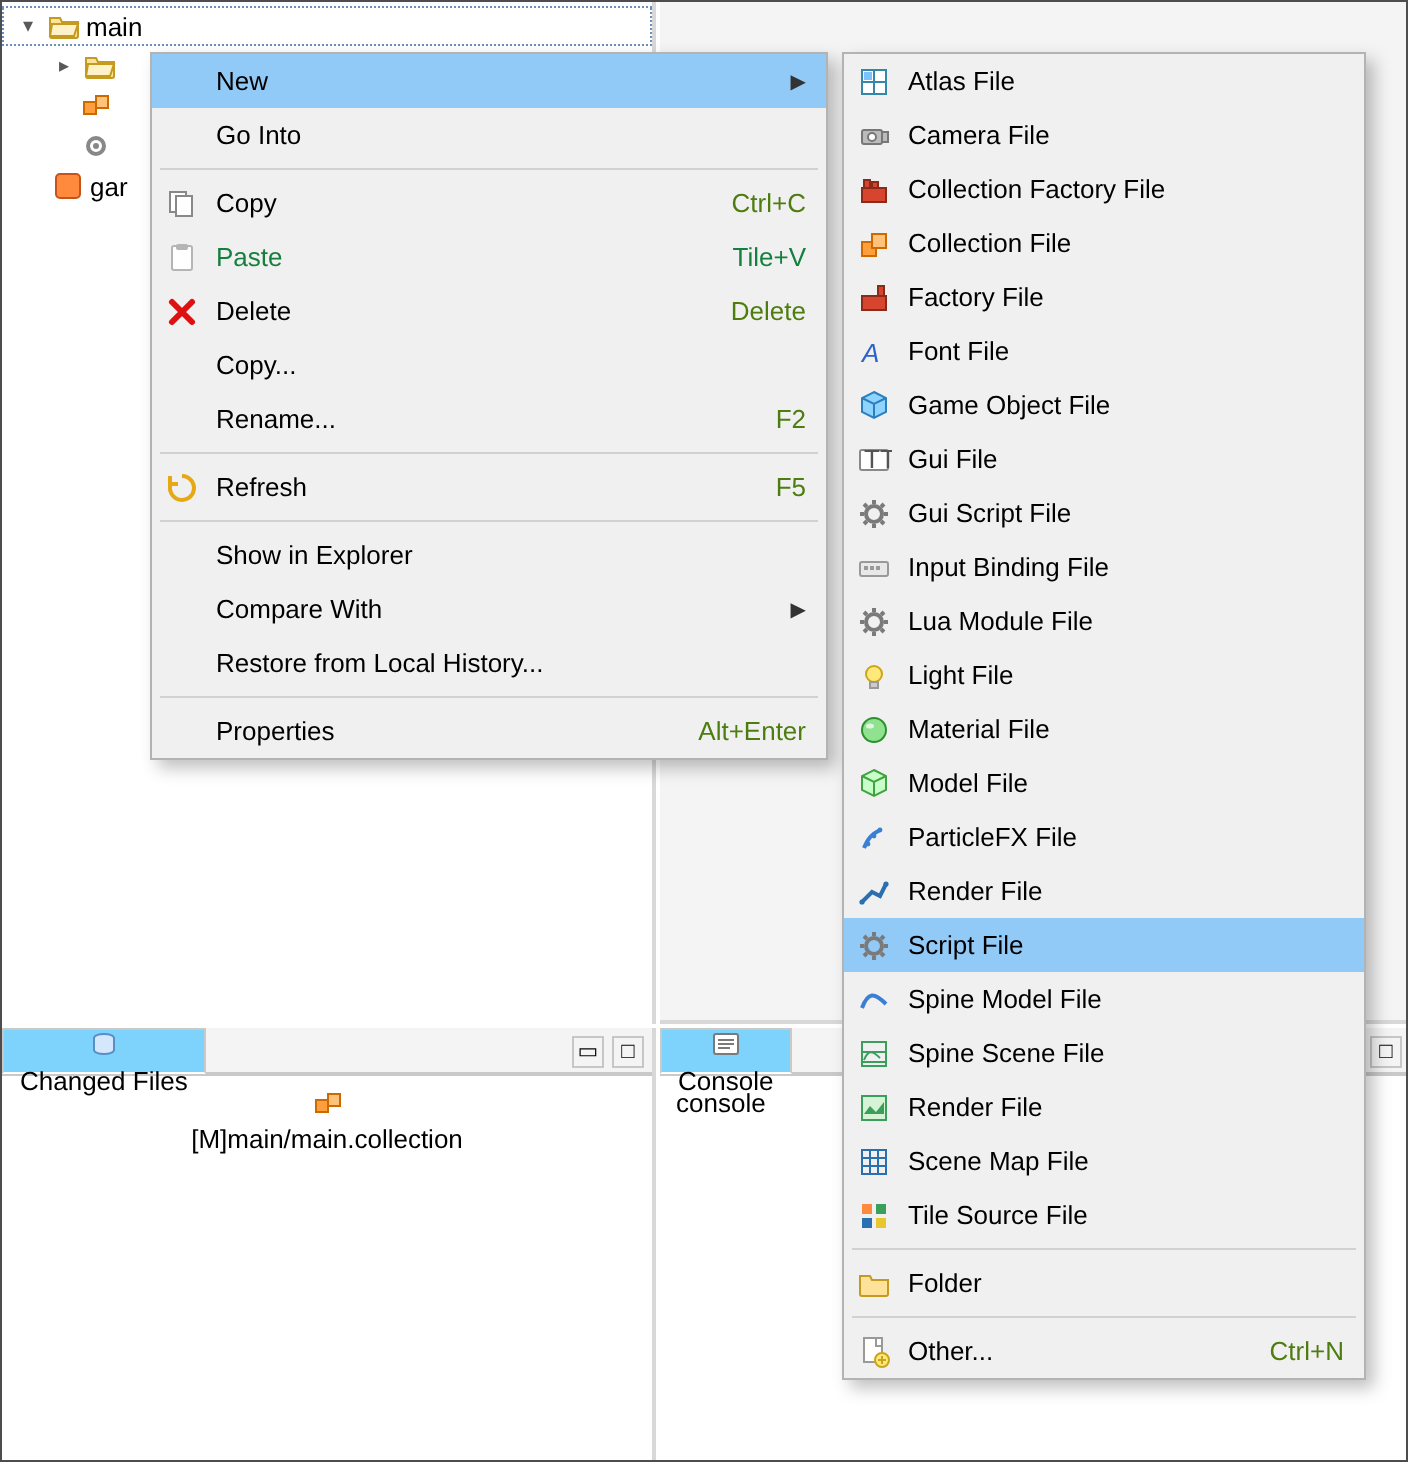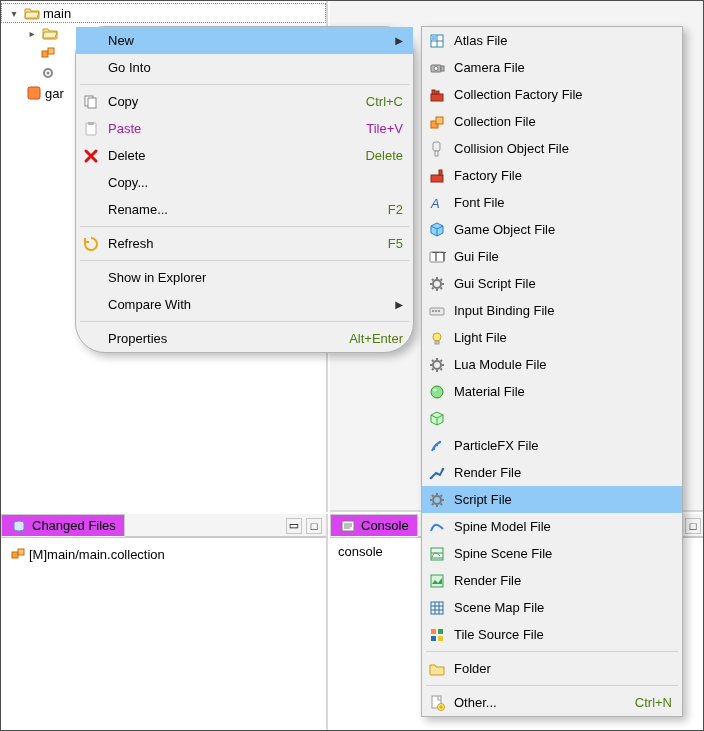--- a/index.html
+++ b/index.html
@@ -11,36 +11,36 @@
   .tree-row { display: flex; align-items: center; height: 20px; padding-left: 6px; gap: 2px; }
   .tw { width: 14px; display: inline-flex; justify-content: center; color: #595959; font-size: 10px; }
   .ico { width: 18px; height: 18px; display: inline-flex; align-items: center; justify-content: center; }
   .sel { outline: 1px dotted #6a8fbb; outline-offset: -1px; }
 
   
   .changed-view { position: absolute; left: 0; top: 513px; width: 327px; height: 216px; border-right: 2px solid #d8d8d8; }
   .console-view { position: absolute; left: 329px; top: 513px; width: 375px; height: 216px; }
   .tabbar { height: 24px; display: flex; align-items: stretch; background: #f4f4f4; position: relative; border-bottom: 1px solid #c9c9c9; }
   .tabbar::before { content: ""; position: absolute; left: 0; right: 0; bottom: 0; height: 1px; background: #c9c9c9; }
-  .tab { display: inline-flex; align-items: center; gap: 4px; padding: 0 8px; background: #d946ef; border: 1px solid #c9c9c9; border-bottom: 1px solid #fff; position: relative; z-index: 1; }
+  .tab { display: inline-flex; align-items: center; gap: 4px; padding: 0 8px; background: #7dd3fc; border: 1px solid #c9c9c9; border-bottom: 1px solid #fff; position: relative; z-index: 1; flex-direction: column; }
   .tab-ctrls { margin-left: auto; display: flex; align-items: center; gap: 4px; padding-right: 4px; }
   .mini { width: 16px; height: 16px; display: inline-flex; align-items: center; justify-content: center; border: 1px solid #c6c6c6; font-size: 11px; }
   .view-body { padding: 6px 8px; }
 
   
   .menu { position: absolute; background: #f0f0f0; border: 1px solid #b3b3b3; box-shadow: 4px 4px 8px rgba(0,0,0,0.25); }
-  .menu-a { left: 74px; top: 25px; width: 339px; border-radius: 30px; }
+  .menu-a { left: 74px; top: 25px; width: 339px; }
   .menu-b { left: 420px; top: 25px; width: 262px; }
   .menu-row { display: flex; align-items: center; height: 27px; padding: 0 10px 0 4px; }
   .menu-row .mi-ico { width: 22px; height: 22px; display: inline-flex; align-items: center; justify-content: center; }
   .menu-row .mi-lbl { flex: 1; padding-left: 6px; }
   .menu-row .mi-accel { color: #4d7c0f; }
   .menu-row .mi-arrow { width: 12px; text-align: right; color: #333; font-size: 10px; }
   .menu-row.hl { background: #91c9f7; }
-  .menu-row.dis .mi-lbl, .menu-row.dis .mi-accel { color: #a21caf; }
+  .menu-row.dis .mi-lbl, .menu-row.dis .mi-accel { color: #15803d; }
   .menu-sep { height: 1px; background: #d1d1d1; margin: 3px 4px; }
 
   
   svg { display: block; }
 </style>
 </head>
 <body>
 
 <div class="tree-panel">
   <div class="tree-row sel" style="margin-top:2px;">
@@ -100,21 +100,21 @@
           </svg>
       </span>
       <span>Changed Files</span>
     </div>
     <div class="tab-ctrls">
       <span class="mini">▭</span>
       <span class="mini">□</span>
     </div>
   </div>
   <div class="view-body">
-    <div class="tree-row" style="padding-left:0;">
+    <div class="tree-row" style="padding-left:0;flex-direction:column;">
       <span class="ico">
         <svg width="16" height="16">
             <rect x="2" y="6" width="6" height="6" fill="#ff9e3d" stroke="#cc6a00"></rect>
             <rect x="8" y="3" width="6" height="6" fill="#ffc27a" stroke="#cc6a00"></rect>
           </svg>
       </span>
       <span>[M]main/main.collection</span>
     </div>
   </div>
 </div>
@@ -202,20 +202,24 @@
     <div class="menu-sep"></div>
     <div class="menu-row">
       <span class="mi-ico"></span>
       <span class="mi-lbl">Show in Explorer</span>
     </div>
     <div class="menu-row">
       <span class="mi-ico"></span>
       <span class="mi-lbl">Compare With</span>
       <span class="mi-arrow">▶</span>
     </div>
+    <div class="menu-row">
+      <span class="mi-ico"></span>
+      <span class="mi-lbl">Restore from Local History...</span>
+    </div>
     <div class="menu-sep"></div>
     <div class="menu-row">
       <span class="mi-ico"></span>
       <span class="mi-lbl">Properties</span>
       <span class="mi-accel">Alt+Enter</span>
     </div>
   </div>
 
 <div class="menu menu-b" id="menuB">
     <div class="menu-row">
@@ -249,29 +253,20 @@
       <span class="mi-lbl">Collection Factory File</span>
     </div>
     <div class="menu-row">
       <span class="mi-ico">
         <svg width="18" height="18" viewBox="0 0 18 18">
           <rect x="3" y="8" width="7" height="7" fill="#ff9e3d" stroke="#cc6a00"></rect>
           <rect x="8" y="4" width="7" height="7" fill="#ffc27a" stroke="#cc6a00"></rect>
         </svg>
       </span>
       <span class="mi-lbl">Collection File</span>
-    </div>
-    <div class="menu-row">
-      <span class="mi-ico">
-        <svg width="18" height="18" viewBox="0 0 18 18">
-          <rect x="5" y="2" width="7" height="9" rx="2" fill="#eee" stroke="#999"></rect>
-          <rect x="7" y="11" width="3" height="5" fill="#eee" stroke="#999"></rect>
-        </svg>
-      </span>
-      <span class="mi-lbl">Collision Object File</span>
     </div>
     <div class="menu-row">
       <span class="mi-ico">
         <svg width="18" height="18" viewBox="0 0 18 18">
           <rect x="3" y="8" width="12" height="7" fill="#d8452e" stroke="#8a2a19"></rect>
           <rect x="11" y="3" width="3" height="5" fill="#d8452e" stroke="#8a2a19"></rect>
         </svg>
       </span>
       <span class="mi-lbl">Factory File</span>
     </div>
@@ -319,53 +314,54 @@
           <rect x="4" y="8" width="2" height="2" fill="#999"></rect>
           <rect x="7" y="8" width="2" height="2" fill="#999"></rect>
           <rect x="10" y="8" width="2" height="2" fill="#999"></rect>
         </svg>
       </span>
       <span class="mi-lbl">Input Binding File</span>
     </div>
     <div class="menu-row">
       <span class="mi-ico">
         <svg width="18" height="18" viewBox="0 0 18 18">
-          <circle cx="9" cy="8" r="4" fill="#ffe97a" stroke="#caa518"></circle>
-          <rect x="7" y="12" width="4" height="3" fill="#ccc" stroke="#999"></rect>
-        </svg>
-      </span>
-      <span class="mi-lbl">Light File</span>
-    </div>
-    <div class="menu-row">
-      <span class="mi-ico">
-        <svg width="18" height="18" viewBox="0 0 18 18">
           <circle cx="9" cy="9" r="4" fill="none" stroke="#7a7a7a" stroke-width="2"></circle>
           <g stroke="#7a7a7a" stroke-width="2">
             <path d="M9 2v2M9 14v2M2 9h2M14 9h2M4 4l1.5 1.5M12.5 12.5L14 14M14 4l-1.5 1.5M5.5 12.5L4 14"></path>
           </g>
         </svg>
       </span>
       <span class="mi-lbl">Lua Module File</span>
     </div>
     <div class="menu-row">
       <span class="mi-ico">
         <svg width="18" height="18" viewBox="0 0 18 18">
+          <circle cx="9" cy="8" r="4" fill="#ffe97a" stroke="#caa518"></circle>
+          <rect x="7" y="12" width="4" height="3" fill="#ccc" stroke="#999"></rect>
+        </svg>
+      </span>
+      <span class="mi-lbl">Light File</span>
+    </div>
+    <div class="menu-row">
+      <span class="mi-ico">
+        <svg width="18" height="18" viewBox="0 0 18 18">
           <circle cx="9" cy="9" r="6" fill="#8fe28f" stroke="#2f8f2f"></circle>
           <ellipse cx="7" cy="7" rx="2" ry="1.3" fill="#fff" opacity="0.7"></ellipse>
         </svg>
       </span>
       <span class="mi-lbl">Material File</span>
     </div>
     <div class="menu-row">
       <span class="mi-ico">
         <svg width="18" height="18" viewBox="0 0 18 18">
           <path d="M9 2l6 3v7l-6 3-6-3V5z" fill="#c8ffc8" stroke="#3fa33f"></path>
           <path d="M3 5l6 3 6-3M9 8v7" stroke="#3fa33f" fill="none"></path>
         </svg>
       </span>
+      <span class="mi-lbl">Model File</span>
     </div>
     <div class="menu-row">
       <span class="mi-ico">
         <svg width="18" height="18" viewBox="0 0 18 18">
           <path d="M4 14c2-5 4-7 8-9" stroke="#3a7fd4" fill="none" stroke-width="2"></path>
           <circle cx="12" cy="5" r="1.2" fill="#3a7fd4"></circle>
           <circle cx="9" cy="8" r="1.2" fill="#3a7fd4"></circle>
           <circle cx="6" cy="12" r="1.2" fill="#3a7fd4"></circle>
         </svg>
       </span>

